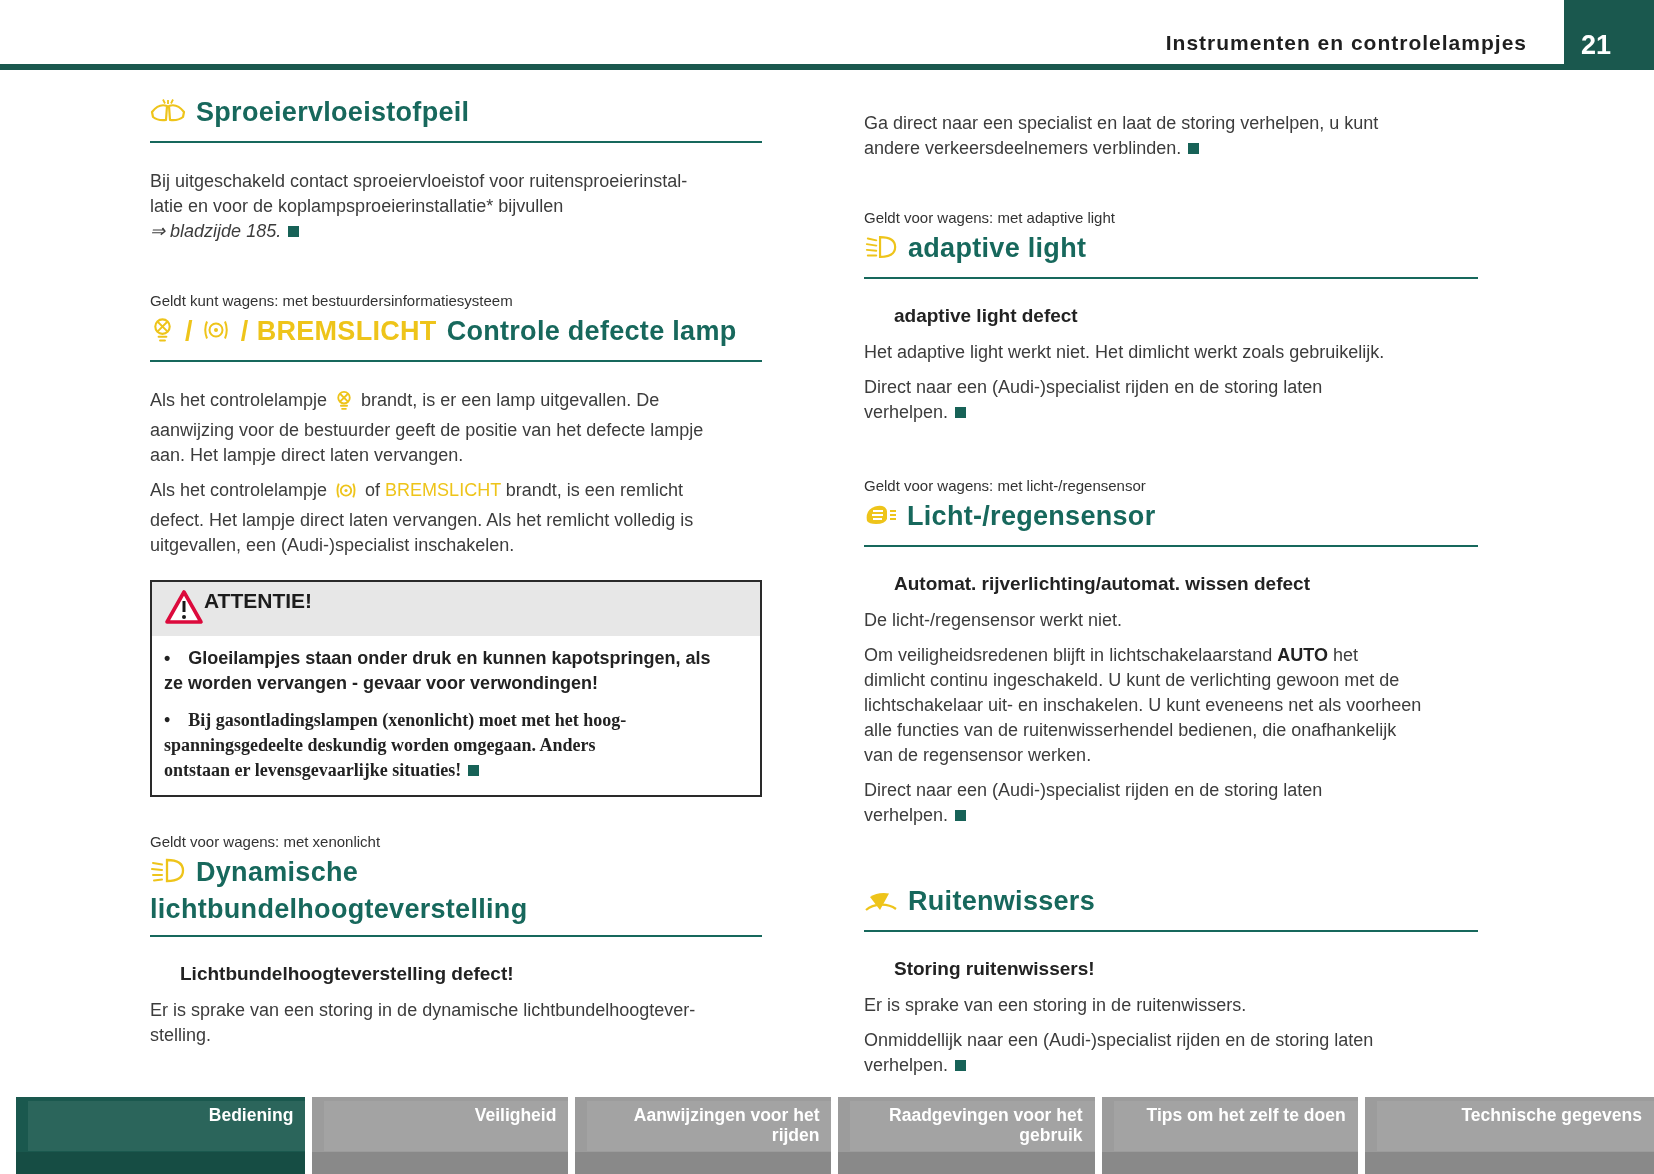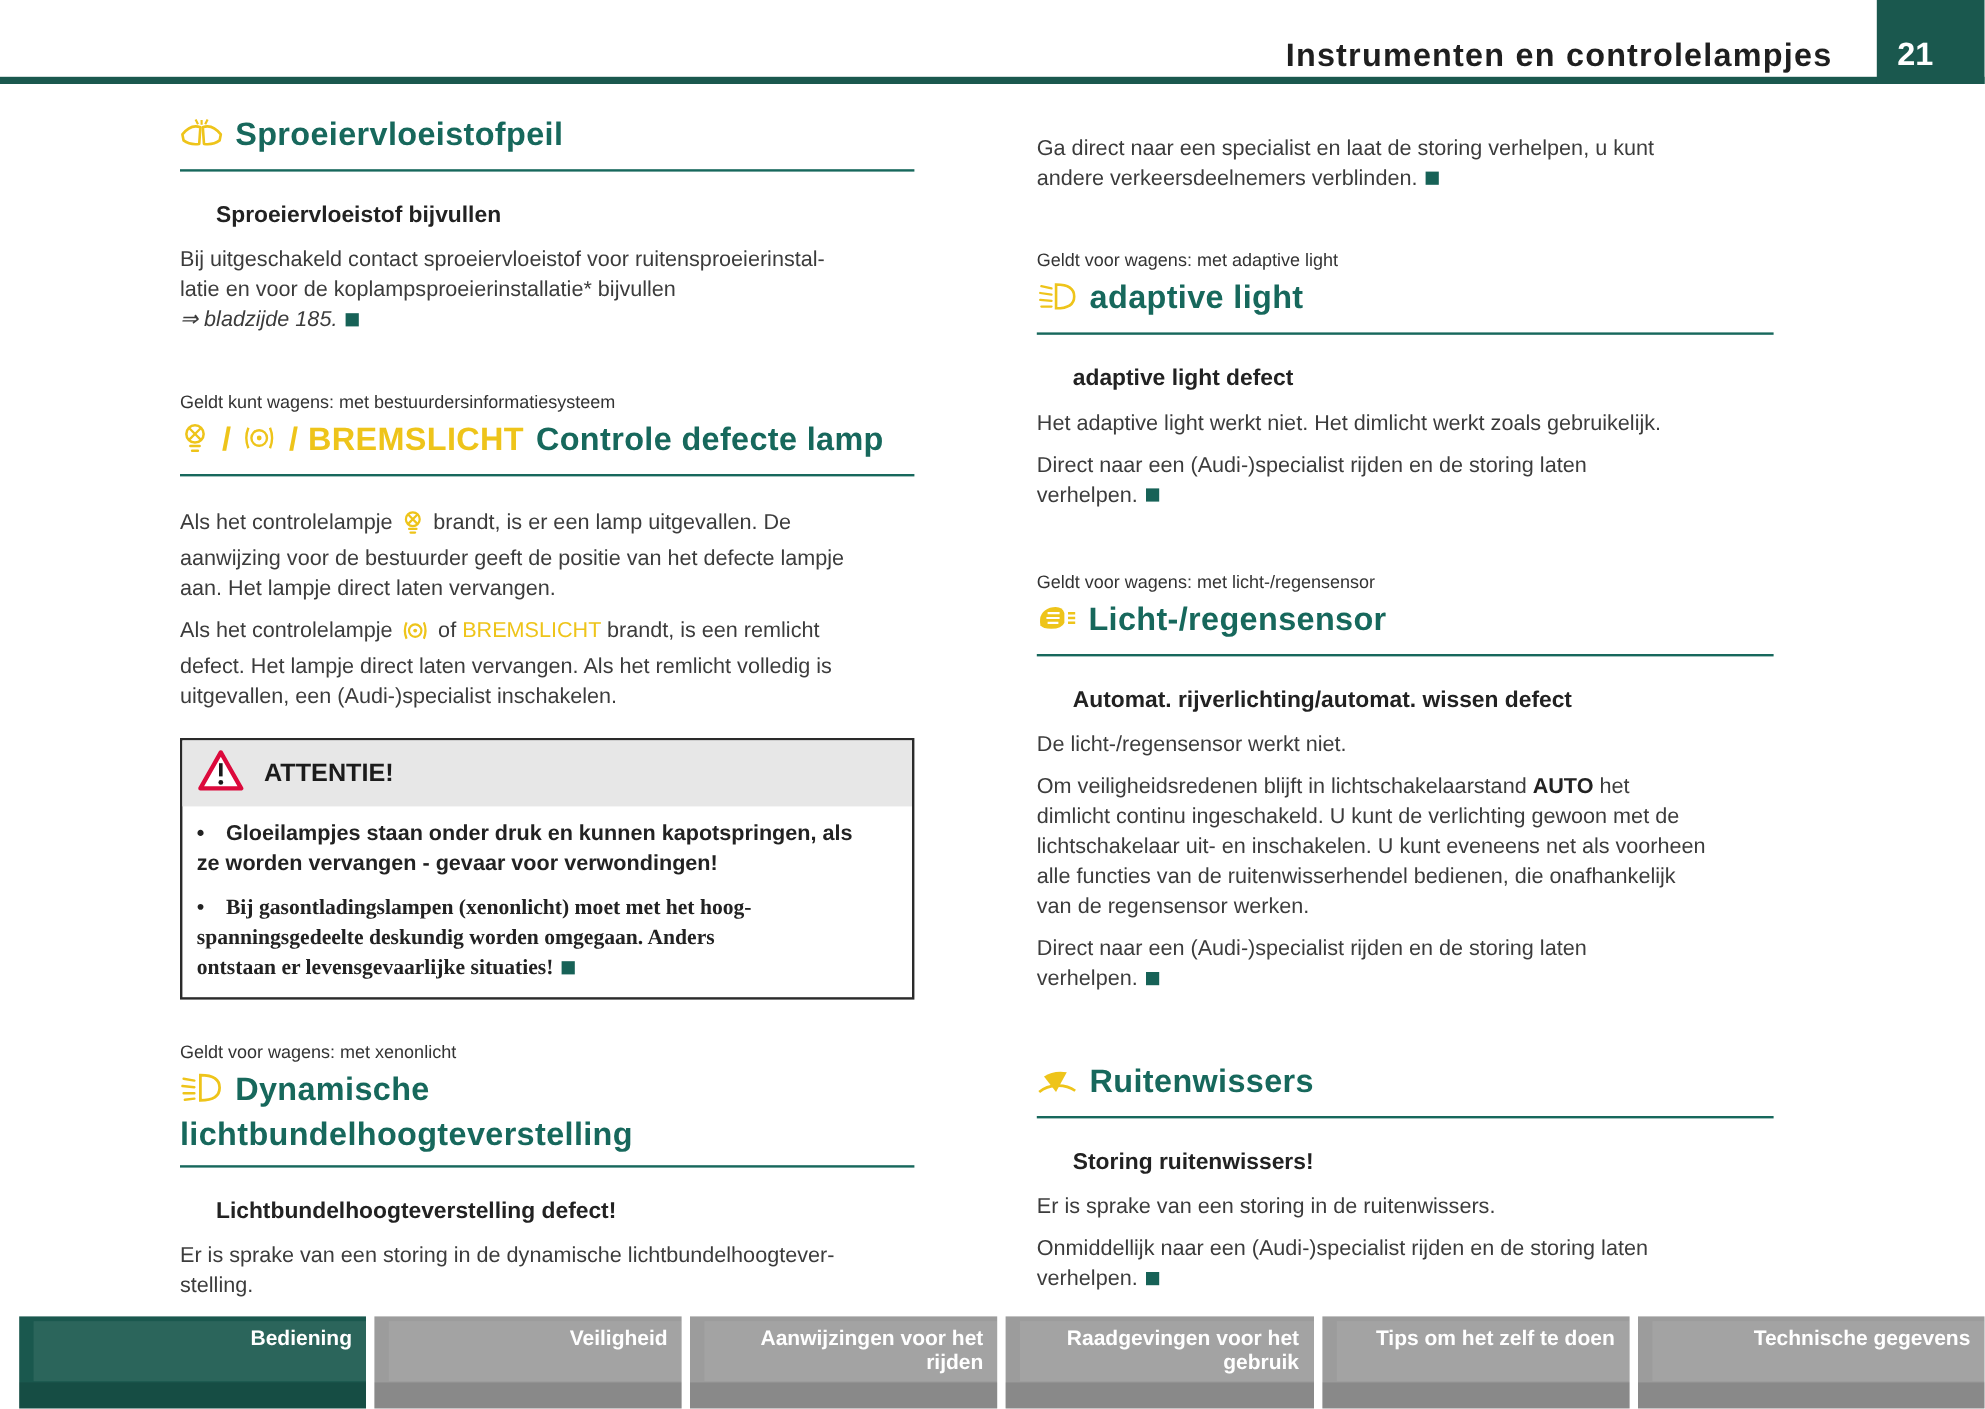--- a/index.html
+++ b/index.html
@@ -1,21 +1,21 @@
 <!DOCTYPE html>
 <html><head>
 <meta charset="utf-8">
 <style>
   html,body{margin:0;padding:0;background:#ffffff;}
   .page{position:relative;width:1654px;height:1174px;background:#fff;overflow:hidden;
         font-family:"Liberation Sans", sans-serif;color:#3c3c3c;}
 
   
   .header-rule{position:absolute;left:0;top:64px;width:100%;height:6px;background:#1a584e;}
-  .header-title{position:absolute;top:31px;right:127px;font-size:27px;font-weight:bold;
+  .header-title{position:absolute;top:31px;right:127px;font-size:21px;font-weight:bold;
                 color:#1f1f1f;letter-spacing:1px;}
   .page-number-box{position:absolute;top:0;right:0;width:90px;height:70px;background:#1a584e;
                    display:flex;align-items:flex-end;padding:0 0 9px 17px;box-sizing:border-box;}
   .page-number-box span{color:#fff;font-size:27px;font-weight:bold;}
 
   
   .col{position:absolute;top:95px;}
   .col-left{left:150px;width:612px;}
   .col-right{left:864px;width:614px;padding-top:16px;}
 
@@ -34,21 +34,21 @@
   .ital{font-style:italic;}
   .bold{font-weight:bold;color:#222;}
   .inline-icon{display:inline-block;vertical-align:-5px;margin:0 7px;}
   .marker{display:inline-block;width:11px;height:11px;background:#176257;margin-left:7px;}
 
   .mt-lg{margin-top:48px;}
   .mt-xl{margin-top:52px;}
 
   
   .warnbox{border:2px solid #2a2a2a;margin-top:22px;}
-  .warnhead{background:#e7e7e7;display:flex;align-items:center;gap:16px;padding:7px 12px;}
+  .warnhead{background:#e7e7e7;display:flex;padding:7px 12px;}
   .warnhead .wtitle{font-size:21px;font-weight:bold;color:#1c1c1c;}
   .warnbody{padding:10px 12px 12px;}
   .bullet{font-size:18px;line-height:25px;font-weight:bold;color:#222;margin:0 0 12px;
           white-space:pre-line;}
   .bullet:last-child{margin-bottom:0;font-family:Liberation Serif, serif;}
 
   
   .tabbar{position:absolute;left:16px;right:0;bottom:0;height:77px;display:flex;gap:7px;}
   .tab{flex:1;position:relative;background:#9c9c9c;cursor:pointer;}
   .tab:first-child,.tab:last-child{flex:1.13;}
@@ -72,21 +72,20 @@
   </div>
 
   <div class="col col-left">
 
     <div class="section-head"><span class="hicon"><svg width="36" height="26" viewBox="0 0 36 26" fill="none" stroke="#eec41a" stroke-width="2.2" stroke-linejoin="round">
             <path d="M2 14 Q9 5 17 8 L16 22 Q8 23 3 19 Z"></path>
             <path d="M34 14 Q27 5 19 8 L20 22 Q28 23 33 19 Z"></path>
             <path d="M18 2 v4 M13 1.5 l2 4 M23 1.5 l-2 4" stroke-width="1.8"></path>
           </svg></span><span>Sproeiervloeistofpeil</span></div>
 
-    <div class="subhead">Sproeiervloeistof bijvullen</div>
     <p class="body tight">Bij uitgeschakeld contact sproeiervloeistof voor ruitensproeierinstal-
 latie en voor de koplampsproeierinstallatie* bijvullen</p>
     <p class="body tight"><span class="ital">⇒ bladzijde 185.</span><span class="marker"></span></p>
 
     <div class="applies mt-lg">Geldt kunt wagens: met bestuurdersinformatiesysteem</div>
 
     <div class="section-head"><span class="hicon"><svg width="25" height="27" viewBox="0 0 26 27" fill="none" stroke="#eec41a" stroke-width="2.2" stroke-linecap="round">
             <circle cx="13" cy="10.5" r="7.5"></circle>
             <path d="M8.5 6 L17.5 15 M17.5 6 L8.5 15" stroke-width="2"></path>
             <path d="M9 21 h8 M10.5 25 h5"></path>

